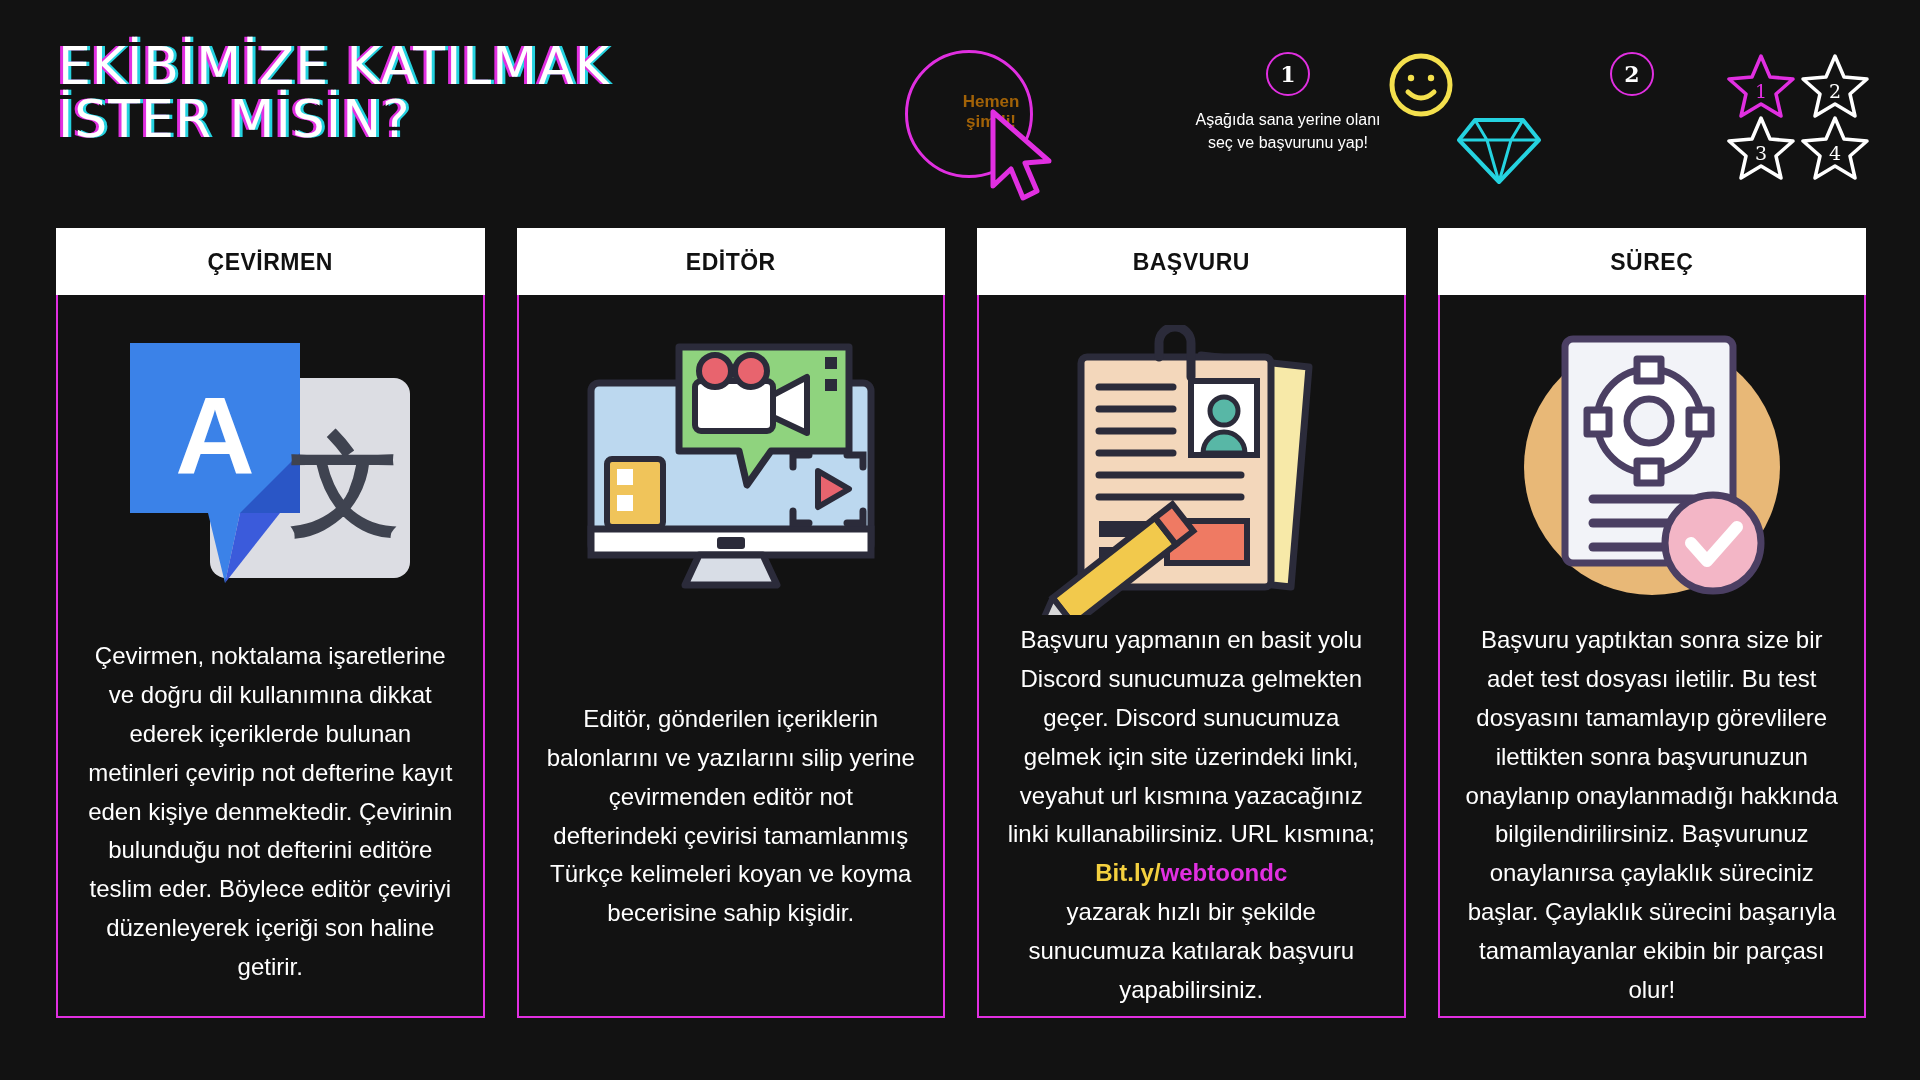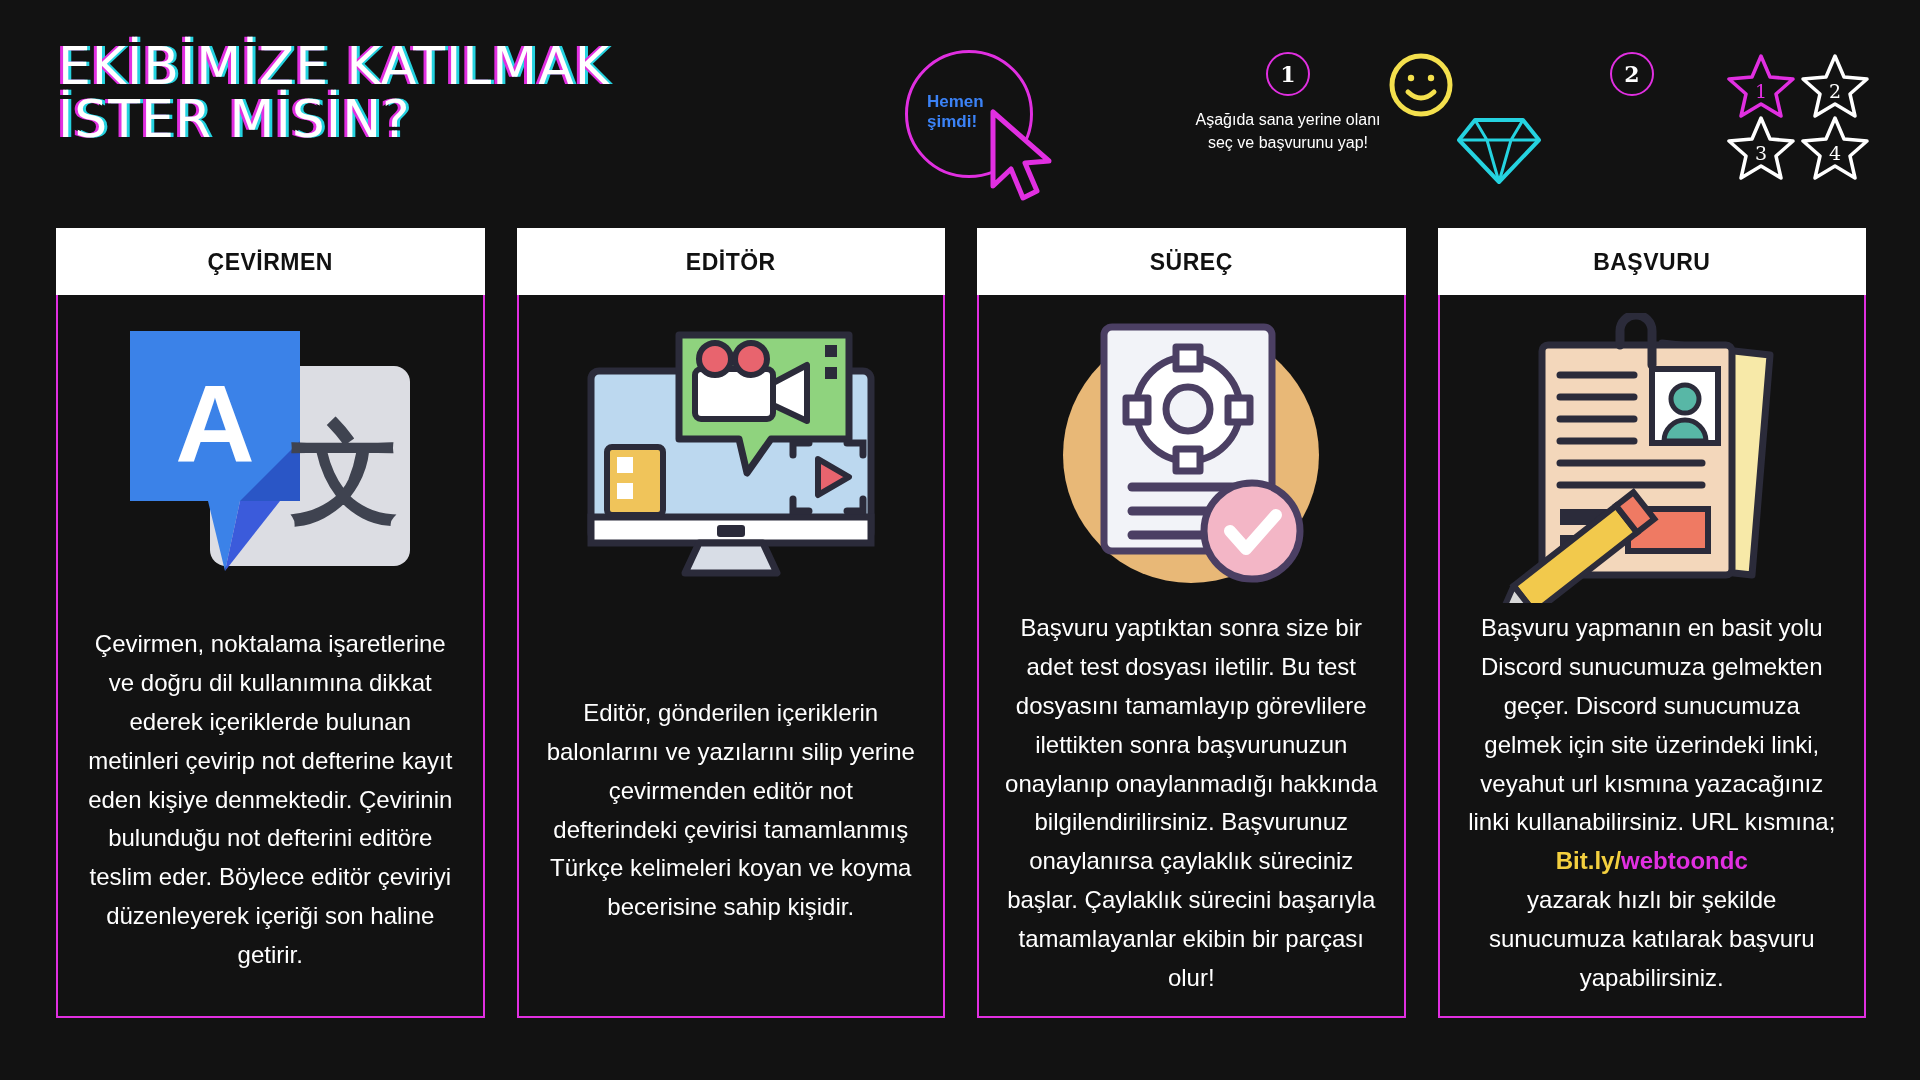--- a/index.html
+++ b/index.html
@@ -41,23 +41,24 @@
   }
   .badge-circle {
     position: absolute;
     left: 0; top: 0;
     width: 128px; height: 128px;
     border-radius: 50%;
     border: 3px solid #e12fe1;
   }
   .badge-text {
     position: absolute;
-    left: 22px; top: 42px;
+    left: 40px; top: 42px;
     width: 92px;
-    color: #3b82f6;
+    text-align: center;
+    color: #a16207;
     font-weight: 700;
     font-size: 17px;
     line-height: 1.18;
   }
   .cursor-icon { position: absolute; left: 82px; top: 58px; }
 
   
   .step {
     position: absolute;
     text-align: center;
@@ -104,21 +105,21 @@
   .card-header {
     background: #ffffff;
     color: #111111;
     text-align: center;
     font-weight: 700;
     font-size: 23px;
     letter-spacing: .5px;
     padding: 19px 6px;
     border: 2px solid #ffffff;
     border-bottom: none;
-    margin: -2px -2px 4px -2px;
+    margin: -2px -2px 16px -2px;
   }
   .card-art {
     height: 320px;
     display: flex;
     align-items: center;
     justify-content: center;
     padding-top: 14px;
   }
   .card-body {
     padding: 6px 26px 20px 26px;
@@ -237,46 +238,20 @@
           <g stroke="#2b2b3a" stroke-width="7" fill="none" stroke-linecap="round">
             <path d="M212 134 L212 122 L228 122"></path>
               <path d="M266 122 L282 122 L282 134"></path>
             <path d="M282 178 L282 190 L266 190"></path>
               <path d="M228 190 L212 190 L212 178"></path>
           </g>
           <path d="M237 138 L268 156 L237 174 Z" fill="#e8646e" stroke="#2b2b3a" stroke-width="6" stroke-linejoin="round"></path>
         </svg>
       </div>
       <div class="card-body mid">Editör, gönderilen içeriklerin balonlarını ve yazılarını silip yerine çevirmenden editör not defterindeki çevirisi tamamlanmış Türkçe kelimeleri koyan ve koyma becerisine sahip kişidir.</div>
-    </div>
-
-    <div class="card">
-      <div class="card-header">SÜREÇ</div>
-      <div class="card-art">
-        <svg width="290" height="290" viewBox="0 0 290 290">
-          <circle cx="145" cy="142" r="128" fill="#e8b877"></circle>
-          <rect x="58" y="14" width="168" height="224" rx="8" fill="#f2f3f8" stroke="#4b3f63" stroke-width="7"></rect>
-          <g stroke="#4b3f63" stroke-width="9" stroke-linecap="round">
-            <path d="M86 174 L198 174"></path>
-              <path d="M86 198 L198 198"></path>
-              <path d="M86 222 L170 222"></path>
-          </g>
-          <circle cx="142" cy="96" r="52" fill="#ffffff" stroke="#4b3f63" stroke-width="7"></circle>
-          <circle cx="142" cy="96" r="22" fill="#f2f3f8" stroke="#4b3f63" stroke-width="7"></circle>
-          <g fill="#ffffff" stroke="#4b3f63" stroke-width="7" stroke-linejoin="round">
-            <rect x="130" y="34" width="24" height="22"></rect>
-            <rect x="130" y="136" width="24" height="22"></rect>
-            <rect x="80" y="85" width="22" height="24"></rect>
-            <rect x="182" y="85" width="22" height="24"></rect>
-          </g>
-          <circle cx="206" cy="218" r="48" fill="#f3b6c6" stroke="#4b3f63" stroke-width="7"></circle>
-          <path d="M184 218 L200 236 L230 202" fill="none" stroke="#ffffff" stroke-width="12" stroke-linecap="round" stroke-linejoin="round"></path>
-        </svg>
-      </div>
-      <div class="card-body">Başvuru yaptıktan sonra size bir adet test dosyası iletilir. Bu test dosyasını tamamlayıp görevlilere ilettikten sonra başvurunuzun onaylanıp onaylanmadığı hakkında bilgilendirilirsiniz. Başvurunuz onaylanırsa çaylaklık süreciniz başlar. Çaylaklık sürecini başarıyla tamamlayanlar ekibin bir parçası olur!</div>
     </div>
 
     <div class="card">
       <div class="card-header">BAŞVURU</div>
       <div class="card-art">
         <svg width="300" height="290" viewBox="0 0 300 290">
           <path d="M160 30 L268 42 L250 262 L142 250 Z" fill="#f7e9a8" stroke="#2b2b3a" stroke-width="7" stroke-linejoin="round"></path>
           <rect x="40" y="32" width="190" height="230" rx="6" fill="#f3d7bb" stroke="#2b2b3a" stroke-width="7"></rect>
           <path d="M118 32 L118 18 a16 16 0 0 1 32 0 L150 52" fill="none" stroke="#2b2b3a" stroke-width="9" stroke-linecap="round"></path>
           <rect x="150" y="56" width="66" height="74" fill="#ffffff" stroke="#2b2b3a" stroke-width="6"></rect>
@@ -304,14 +279,40 @@
         <div>
           <span>Başvuru yapmanın en basit yolu Discord sunucumuza gelmekten geçer. Discord sunucumuza gelmek için site üzerindeki linki, veyahut url kısmına yazacağınız linki kullanabilirsiniz. URL kısmına;</span>
           <br>
           <span class="link-a">Bit.ly/</span><span class="link-b">webtoondc</span>
           <br>
           <span>yazarak hızlı bir şekilde sunucumuza katılarak başvuru yapabilirsiniz.</span>
         </div>
       </div>
     </div>
 
+    <div class="card">
+      <div class="card-header">SÜREÇ</div>
+      <div class="card-art">
+        <svg width="290" height="290" viewBox="0 0 290 290">
+          <circle cx="145" cy="142" r="128" fill="#e8b877"></circle>
+          <rect x="58" y="14" width="168" height="224" rx="8" fill="#f2f3f8" stroke="#4b3f63" stroke-width="7"></rect>
+          <g stroke="#4b3f63" stroke-width="9" stroke-linecap="round">
+            <path d="M86 174 L198 174"></path>
+              <path d="M86 198 L198 198"></path>
+              <path d="M86 222 L170 222"></path>
+          </g>
+          <circle cx="142" cy="96" r="52" fill="#ffffff" stroke="#4b3f63" stroke-width="7"></circle>
+          <circle cx="142" cy="96" r="22" fill="#f2f3f8" stroke="#4b3f63" stroke-width="7"></circle>
+          <g fill="#ffffff" stroke="#4b3f63" stroke-width="7" stroke-linejoin="round">
+            <rect x="130" y="34" width="24" height="22"></rect>
+            <rect x="130" y="136" width="24" height="22"></rect>
+            <rect x="80" y="85" width="22" height="24"></rect>
+            <rect x="182" y="85" width="22" height="24"></rect>
+          </g>
+          <circle cx="206" cy="218" r="48" fill="#f3b6c6" stroke="#4b3f63" stroke-width="7"></circle>
+          <path d="M184 218 L200 236 L230 202" fill="none" stroke="#ffffff" stroke-width="12" stroke-linecap="round" stroke-linejoin="round"></path>
+        </svg>
+      </div>
+      <div class="card-body">Başvuru yaptıktan sonra size bir adet test dosyası iletilir. Bu test dosyasını tamamlayıp görevlilere ilettikten sonra başvurunuzun onaylanıp onaylanmadığı hakkında bilgilendirilirsiniz. Başvurunuz onaylanırsa çaylaklık süreciniz başlar. Çaylaklık sürecini başarıyla tamamlayanlar ekibin bir parçası olur!</div>
+    </div>
+
   </div>
 </div>
 
 </body></html>

